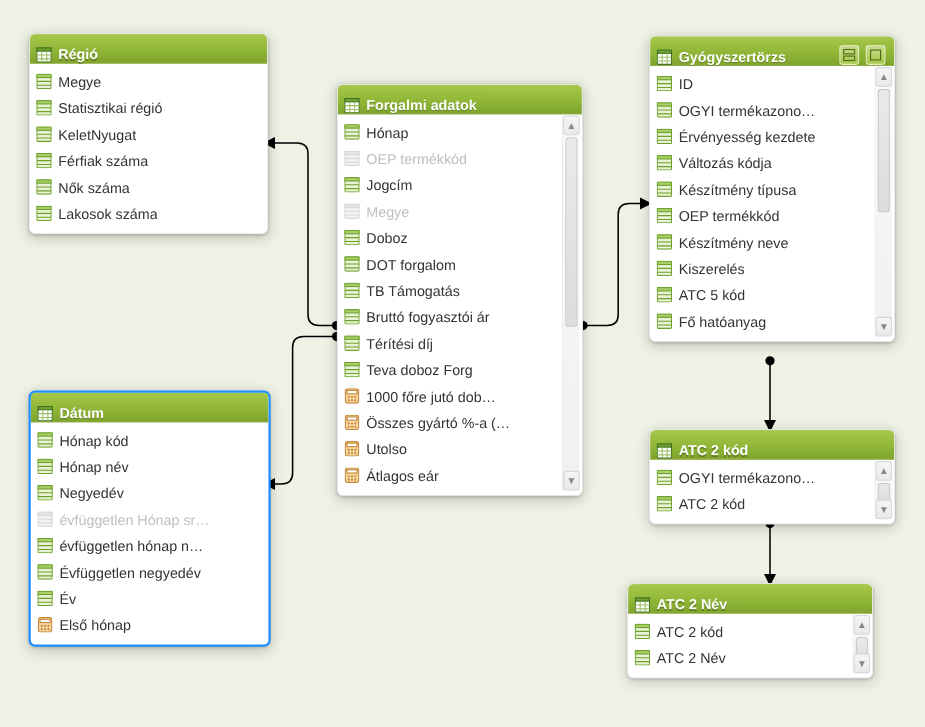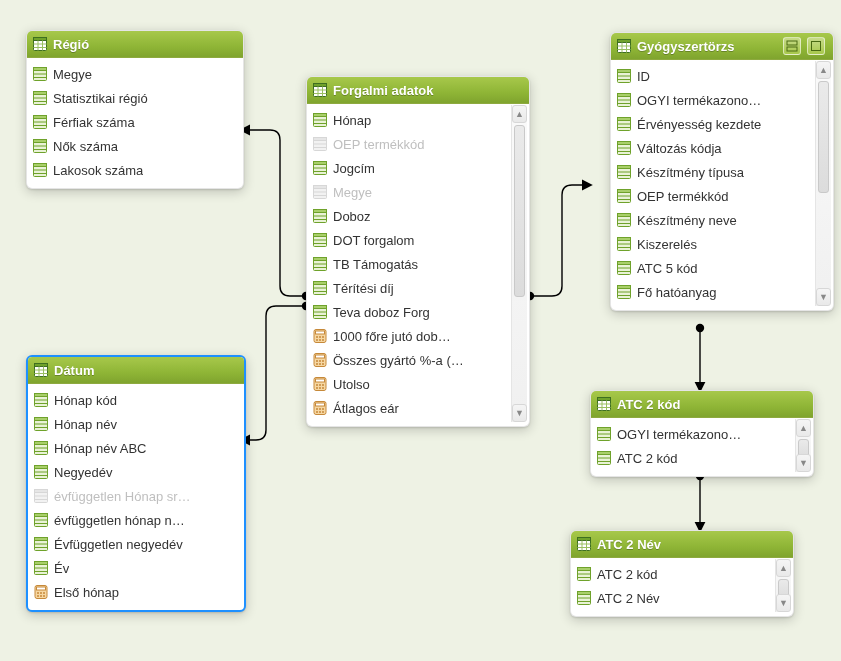--- a/index.html
+++ b/index.html
@@ -33,21 +33,21 @@
     background: #fff;
     box-shadow: 0 3px 12px rgba(0,0,0,.20), 0 1px 2px rgba(0,0,0,.12);
     overflow: hidden;
   }
   .table-box.selected {
     border: 2px solid #1e90ff;
     margin-top: 29px;
   }
   .tb-header {
     display: flex;
-    align-items: center;
+    align-items: flex-end;
     gap: 6px;
     height: 26px;
     padding: 0 8px 0 6px;
     background: linear-gradient(#a7c84b, #8fb536 60%, #7fa42e);
     color: #fff;
     font-weight: 600;
     text-shadow: 0 1px 0 rgba(0,0,0,.25);
     border-bottom: 1px solid rgba(0,0,0,.15);
     user-select: none;
   }
@@ -179,20 +179,29 @@
             </svg></span>
           <span class="lbl">Statisztikai régió</span>
         </div>
         <div class="field-row">
           <span class="vicon"><svg viewBox="0 0 14 14" width="14" height="14">
               <rect x="0.5" y="0.5" width="13" height="13" rx="1" fill="#e9f2d6" stroke="#6fa22b"></rect>
               <rect x="0.5" y="0.5" width="13" height="3" fill="#a9cf6a" stroke="#6fa22b"></rect>
               <line x1="0.5" y1="7" x2="13.5" y2="7" stroke="#6fa22b"></line>
               <line x1="0.5" y1="10.5" x2="13.5" y2="10.5" stroke="#6fa22b"></line>
             </svg></span>
+          <span class="lbl">KeletNyugat</span>
+        </div>
+        <div class="field-row">
+          <span class="vicon"><svg viewBox="0 0 14 14" width="14" height="14">
+              <rect x="0.5" y="0.5" width="13" height="13" rx="1" fill="#e9f2d6" stroke="#6fa22b"></rect>
+              <rect x="0.5" y="0.5" width="13" height="3" fill="#a9cf6a" stroke="#6fa22b"></rect>
+              <line x1="0.5" y1="7" x2="13.5" y2="7" stroke="#6fa22b"></line>
+              <line x1="0.5" y1="10.5" x2="13.5" y2="10.5" stroke="#6fa22b"></line>
+            </svg></span>
           <span class="lbl">Férfiak száma</span>
         </div>
         <div class="field-row">
           <span class="vicon"><svg viewBox="0 0 14 14" width="14" height="14">
               <rect x="0.5" y="0.5" width="13" height="13" rx="1" fill="#e9f2d6" stroke="#6fa22b"></rect>
               <rect x="0.5" y="0.5" width="13" height="3" fill="#a9cf6a" stroke="#6fa22b"></rect>
               <line x1="0.5" y1="7" x2="13.5" y2="7" stroke="#6fa22b"></line>
               <line x1="0.5" y1="10.5" x2="13.5" y2="10.5" stroke="#6fa22b"></line>
             </svg></span>
           <span class="lbl">Nők száma</span>
@@ -240,29 +249,20 @@
             </svg></span>
           <span class="lbl">Hónap név</span>
         </div>
         <div class="field-row">
           <span class="vicon"><svg viewBox="0 0 14 14" width="14" height="14">
               <rect x="0.5" y="0.5" width="13" height="13" rx="1" fill="#e9f2d6" stroke="#6fa22b"></rect>
               <rect x="0.5" y="0.5" width="13" height="3" fill="#a9cf6a" stroke="#6fa22b"></rect>
               <line x1="0.5" y1="7" x2="13.5" y2="7" stroke="#6fa22b"></line>
               <line x1="0.5" y1="10.5" x2="13.5" y2="10.5" stroke="#6fa22b"></line>
             </svg></span>
-          <span class="lbl">Hónap név ABC</span>
-        </div>
-        <div class="field-row">
-          <span class="vicon"><svg viewBox="0 0 14 14" width="14" height="14">
-              <rect x="0.5" y="0.5" width="13" height="13" rx="1" fill="#e9f2d6" stroke="#6fa22b"></rect>
-              <rect x="0.5" y="0.5" width="13" height="3" fill="#a9cf6a" stroke="#6fa22b"></rect>
-              <line x1="0.5" y1="7" x2="13.5" y2="7" stroke="#6fa22b"></line>
-              <line x1="0.5" y1="10.5" x2="13.5" y2="10.5" stroke="#6fa22b"></line>
-            </svg></span>
           <span class="lbl">Negyedév</span>
         </div>
         <div class="field-row disabled">
           <span class="vicon"><svg viewBox="0 0 14 14" width="14" height="14">
               <rect x="0.5" y="0.5" width="13" height="13" rx="1" fill="#f2f2f2" stroke="#d7d7d7"></rect>
               <rect x="0.5" y="0.5" width="13" height="3" fill="#e6e6e6" stroke="#d7d7d7"></rect>
               <line x1="0.5" y1="7" x2="13.5" y2="7" stroke="#d7d7d7"></line>
               <line x1="0.5" y1="10.5" x2="13.5" y2="10.5" stroke="#d7d7d7"></line>
             </svg></span>
           <span class="lbl">évfüggetlen Hónap sr…</span>
@@ -386,20 +386,29 @@
             </svg></span>
           <span class="lbl">TB Támogatás</span>
         </div>
         <div class="field-row">
           <span class="vicon"><svg viewBox="0 0 14 14" width="14" height="14">
               <rect x="0.5" y="0.5" width="13" height="13" rx="1" fill="#e9f2d6" stroke="#6fa22b"></rect>
               <rect x="0.5" y="0.5" width="13" height="3" fill="#a9cf6a" stroke="#6fa22b"></rect>
               <line x1="0.5" y1="7" x2="13.5" y2="7" stroke="#6fa22b"></line>
               <line x1="0.5" y1="10.5" x2="13.5" y2="10.5" stroke="#6fa22b"></line>
             </svg></span>
+          <span class="lbl">Bruttó fogyasztói ár</span>
+        </div>
+        <div class="field-row">
+          <span class="vicon"><svg viewBox="0 0 14 14" width="14" height="14">
+              <rect x="0.5" y="0.5" width="13" height="13" rx="1" fill="#e9f2d6" stroke="#6fa22b"></rect>
+              <rect x="0.5" y="0.5" width="13" height="3" fill="#a9cf6a" stroke="#6fa22b"></rect>
+              <line x1="0.5" y1="7" x2="13.5" y2="7" stroke="#6fa22b"></line>
+              <line x1="0.5" y1="10.5" x2="13.5" y2="10.5" stroke="#6fa22b"></line>
+            </svg></span>
           <span class="lbl">Térítési díj</span>
         </div>
         <div class="field-row">
           <span class="vicon"><svg viewBox="0 0 14 14" width="14" height="14">
               <rect x="0.5" y="0.5" width="13" height="13" rx="1" fill="#e9f2d6" stroke="#6fa22b"></rect>
               <rect x="0.5" y="0.5" width="13" height="3" fill="#a9cf6a" stroke="#6fa22b"></rect>
               <line x1="0.5" y1="7" x2="13.5" y2="7" stroke="#6fa22b"></line>
               <line x1="0.5" y1="10.5" x2="13.5" y2="10.5" stroke="#6fa22b"></line>
             </svg></span>
           <span class="lbl">Teva doboz Forg</span>
@@ -457,21 +466,21 @@
           <span class="lbl">Átlagos eár</span>
         </div>
       </div>
   <div class="faux-scroll">
     <div class="up">▲</div>
     <div class="thumb" style="top:20px; height:170px;"></div>
     <div class="down">▼</div>
   </div>
 </div>
 
-<div class="table-box" id="tbl-gyogy" style="left:590px; top:32px; width:222px;margin-left:20px;">
+<div class="table-box" id="tbl-gyogy" style="left:590px; top:32px; width:222px;">
   <div class="tb-header">
     <span class="hicon"><svg viewBox="0 0 14 14" width="14" height="14">
             <rect x="0.5" y="0.5" width="13" height="13" rx="1" fill="#fff" stroke="#3e6f20"></rect>
             <rect x="0.5" y="0.5" width="13" height="3" fill="#6fa22b" stroke="#3e6f20"></rect>
             <line x1="0.5" y1="7" x2="13.5" y2="7" stroke="#9abf62"></line>
             <line x1="0.5" y1="10.5" x2="13.5" y2="10.5" stroke="#9abf62"></line>
             <line x1="5" y1="3.5" x2="5" y2="13.5" stroke="#9abf62"></line>
             <line x1="9.5" y1="3.5" x2="9.5" y2="13.5" stroke="#9abf62"></line>
           </svg></span>
     <span>Gyógyszertörzs</span>

